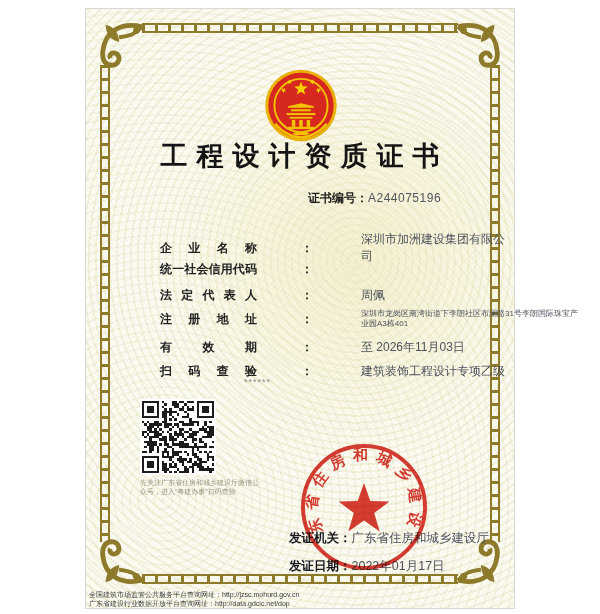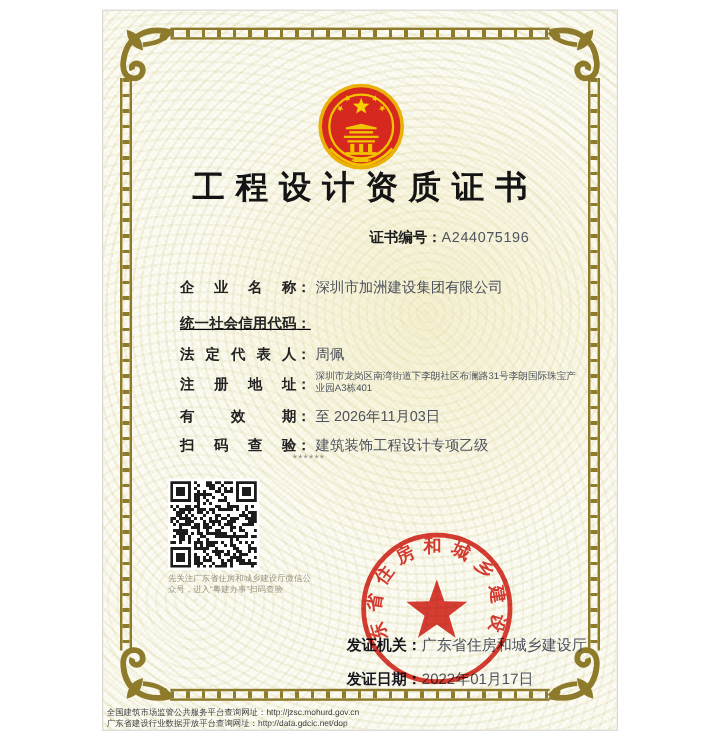--- a/index.html
+++ b/index.html
@@ -45,26 +45,26 @@
 
   
   .emblem{position:absolute;left:177px;top:58px;width:76px;height:80px;}
   .title{position:absolute;left:0;top:129px;width:100%;text-align:center;
     font-size:27px;font-weight:bold;color:#141414;letter-spacing:9px;text-indent:9px;}
   .certno{position:absolute;left:222px;top:181px;font-size:12px;color:#50555e;}
   .certno .lbl{font-weight:bold;color:#1c1c1c;}
   .certno .val{letter-spacing:.5px;text-align:center;}
 
   
-  .row{position:absolute;left:64px;font-size:12px;display:flex;align-items:flex-end;}
+  .row{position:absolute;left:74px;font-size:12px;display:flex;align-items:center;gap:44px;}
   .flabel{display:inline-block;width:97px;font-weight:bold;color:var(--label);
     text-align:justify;text-align-last:justify;flex:0 0 97px;}
   .colon{font-weight:bold;color:var(--label);margin-right:4px;}
   .fvalue{color:var(--value);}
-  .r0{top:222px;} .r1{top:252px;text-decoration:underline;} .r2{top:278px;} .r3{top:300px;} .r4{top:330px;} .r5{top:354px;}
+  .r0{top:222px;} .r1{top:252px;} .r2{top:278px;} .r3{top:300px;} .r4{top:330px;} .r5{top:354px;}
   .r1 .fvalue{font-size:13px;letter-spacing:.3px;}
   .addr{font-size:8px;line-height:10px;width:222px;}
   .sub-stars{position:absolute;left:158px;top:368px;font-size:9px;color:#8a8a82;letter-spacing:1px;}
 
   
   .qr-wrap{position:absolute;left:54px;top:390px;width:128px;}
   .qr{width:76px;height:76px;background:#ffffff;padding:2px;}
   .qr svg{width:100%;height:100%;display:block;}
   .qr-caption{margin-top:3px;font-size:7px;line-height:9px;color:#9a937f;width:124px;}
 

